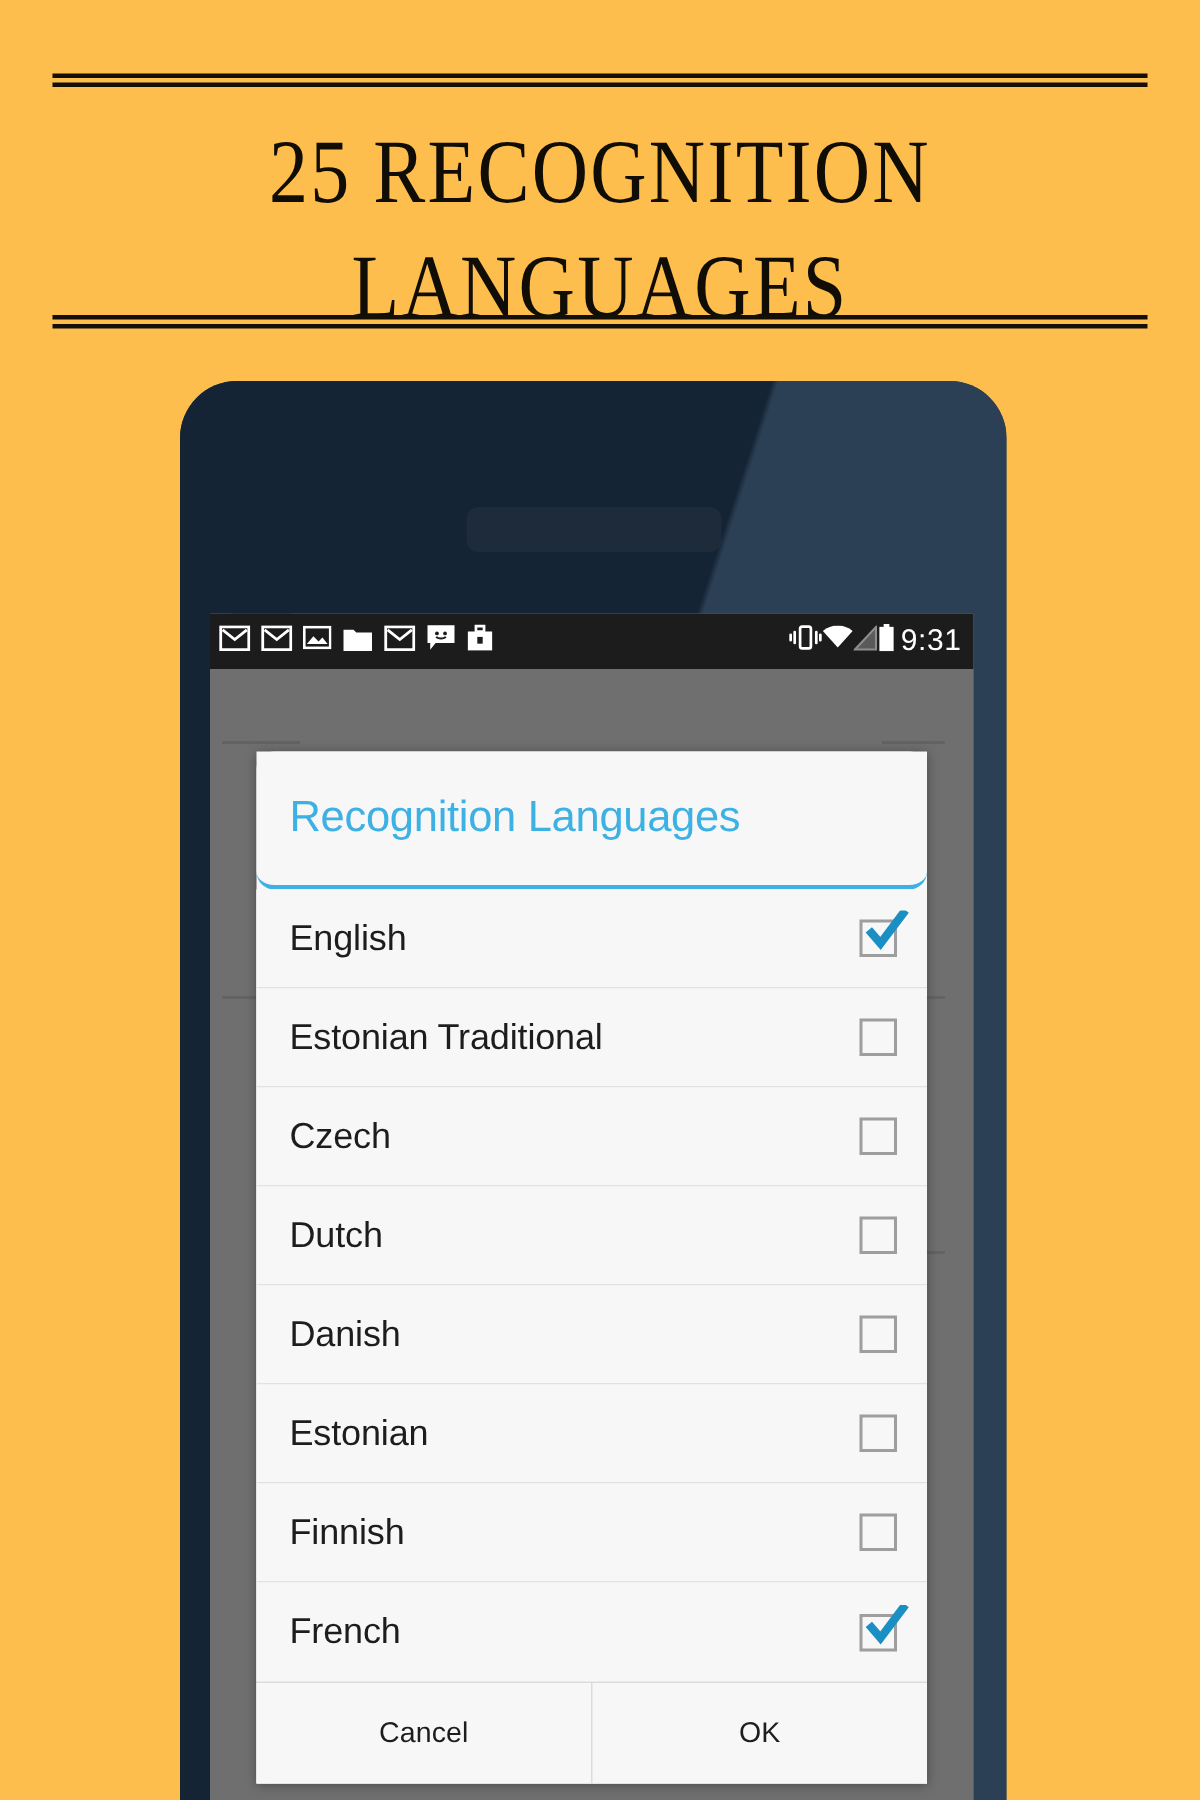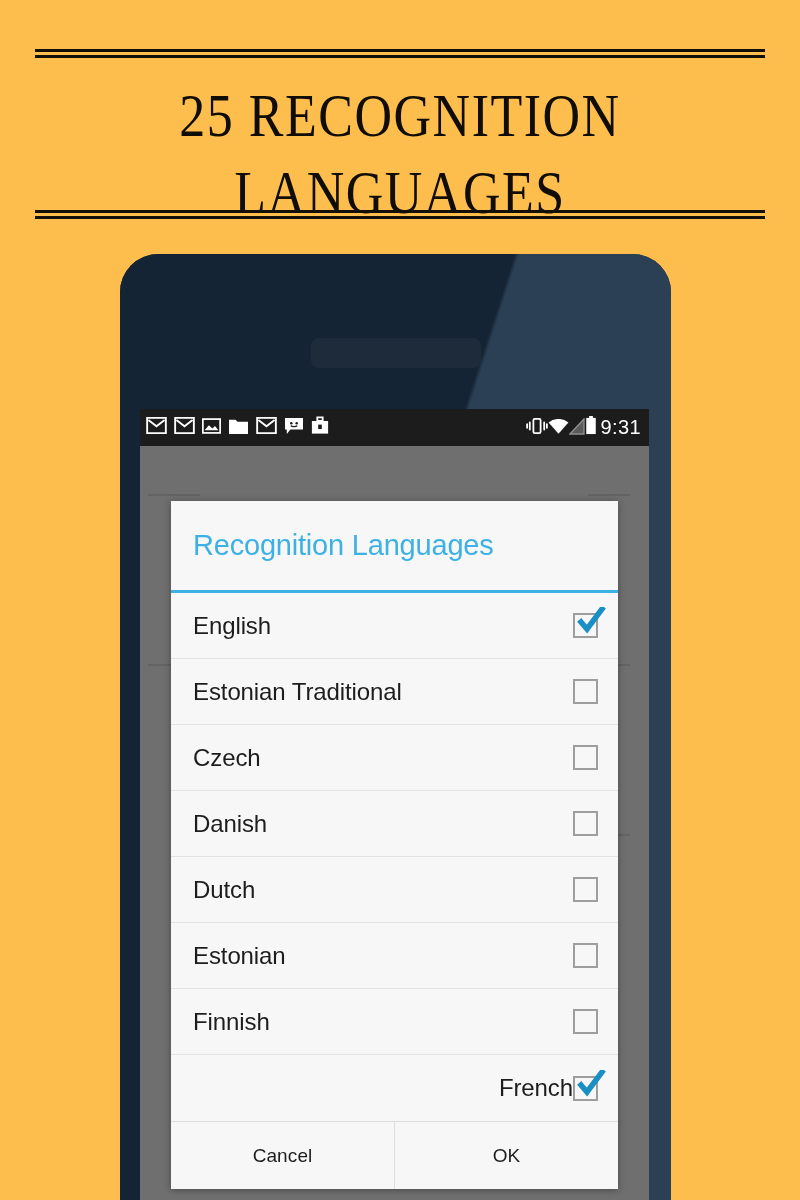--- a/index.html
+++ b/index.html
@@ -113,21 +113,21 @@
     left: 0; top: 0;
     width: 100%;
     height: 37px;
     background: #1c1c1c;
     display: flex;
     align-items: center;
     padding: 0 8px 0 6px;
     z-index: 6;
   }
   .sb-left  { display: flex; align-items: center; gap: 7px; }
-  .sb-right { display: flex; align-items: flex-end; gap: 0; margin-left: auto; }
+  .sb-right { display: flex; align-items: center; gap: 0; margin-left: auto; }
   .sb-icon  { display: block; }
   .sb-clock {
     color: #fff;
     font-size: 20px;
     font-weight: 400;
     letter-spacing: 0.4px;
     margin-left: 3px;
   }
 
   
@@ -169,33 +169,34 @@
     height: 92px;
     display: flex;
     align-items: center;
     padding: 0 0 0 22px;
     color: #3eb1e4;
     font-size: 29px;
     font-weight: 400;
     letter-spacing: -0.2px;
     border-bottom: 3px solid #3eb1e4;
     background: #f7f7f7;
+    border-radius: 12px;
   }
 
   .lang-list { background: #f7f7f7; }
 
   .lang-row {
     height: 66px;
     display: flex;
     align-items: center;
     padding: 0 20px 0 22px;
     border-bottom: 1px solid #e2e2e2;
     background: #f7f7f7;
   }
-  .lang-row:last-child { border-bottom: none; text-align: right; }
+  .lang-row:last-child { border-bottom: none; }
 
   .lang-label {
     font-size: 24px;
     color: #1d1d1d;
     letter-spacing: -0.1px;
     flex: 1;
   }
 
   .checkbox {
     position: relative;
@@ -368,28 +369,28 @@
         </div>
 
         <div class="lang-row">
           <span class="lang-label">Czech</span>
           <span class="checkbox">
             
           </span>
         </div>
 
         <div class="lang-row">
+          <span class="lang-label">Dutch</span>
+          <span class="checkbox">
+            
+          </span>
+        </div>
+
+        <div class="lang-row">
           <span class="lang-label">Danish</span>
-          <span class="checkbox">
-            
-          </span>
-        </div>
-
-        <div class="lang-row">
-          <span class="lang-label">Dutch</span>
           <span class="checkbox">
             
           </span>
         </div>
 
         <div class="lang-row">
           <span class="lang-label">Estonian</span>
           <span class="checkbox">
             
           </span>

